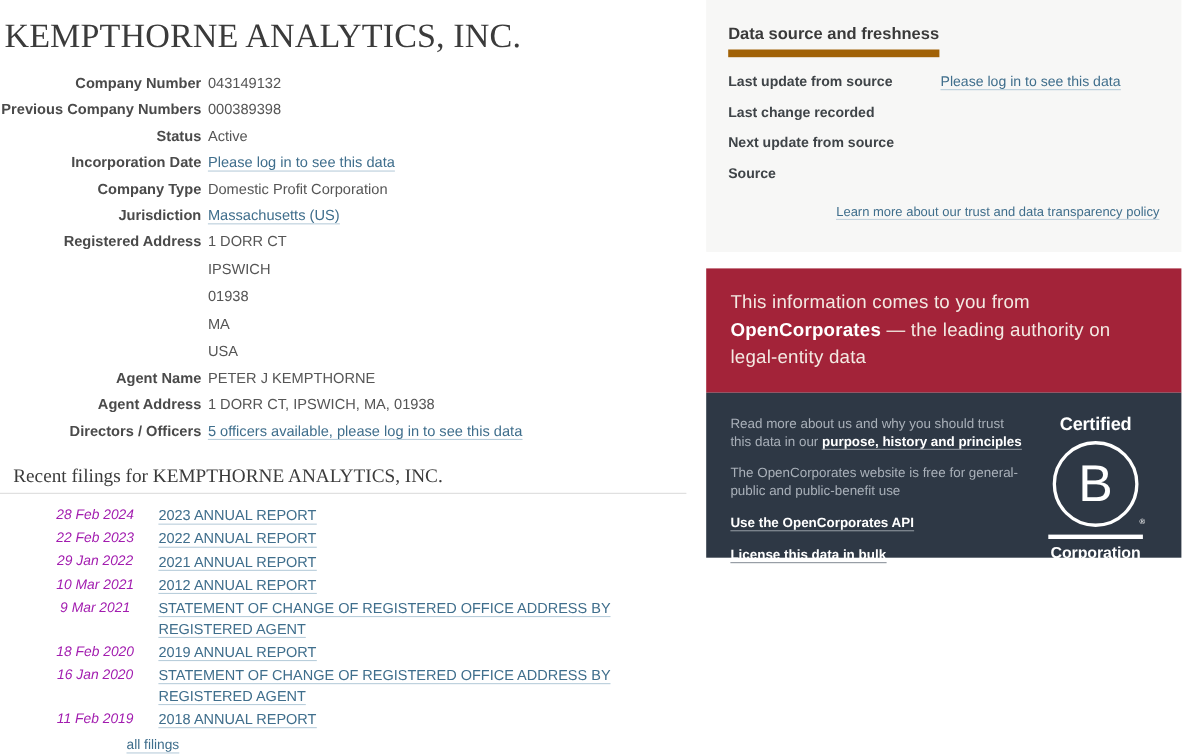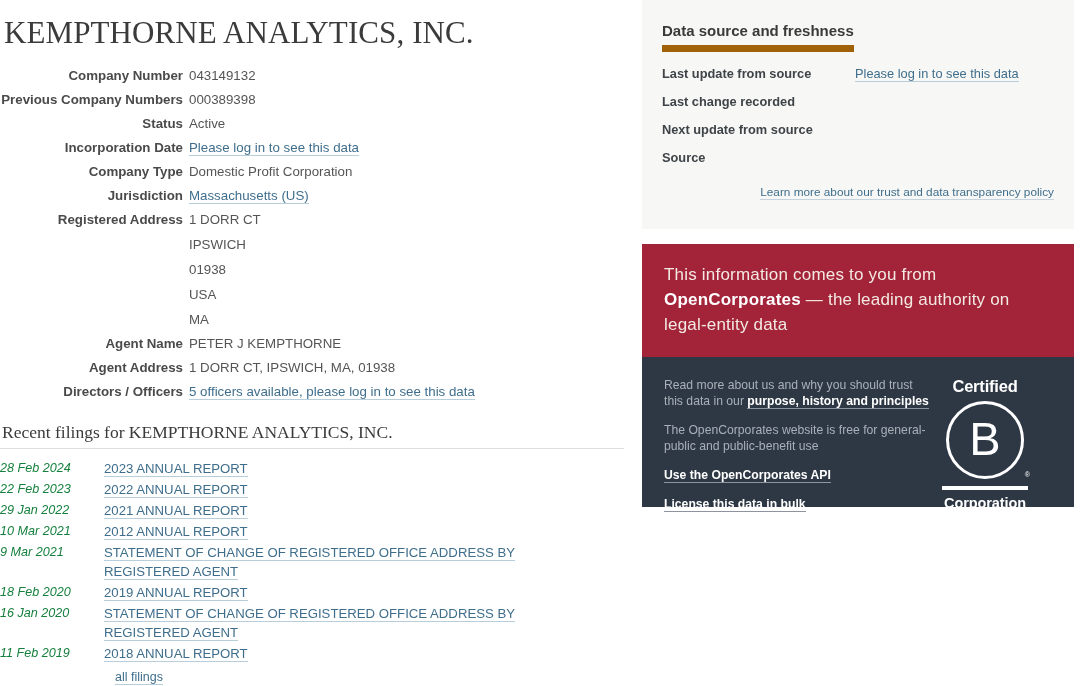--- a/index.html
+++ b/index.html
@@ -82,48 +82,49 @@
     cursor: pointer;
   }
 
   
   .filings-heading {
     font-family: "Liberation Serif", serif;
     font-size: 17.5px;
     font-weight: normal;
     color: #3b3b3b;
     margin: 0;
-    padding: 0 0 5px 2px;
+    padding: 0 0 5px 12px;
     border-bottom: 1px solid #dddddd;
   }
   .filings-heading-wrap {
     margin-top: 22px;
     width: 624px;
   }
 
   .filings-list {
     margin-top: 10px;
   }
   .filing-row {
     display: flex;
     align-items: flex-start;
     font-size: 13.2px;
     line-height: 19px;
     margin-bottom: 2px;
   }
   .filing-date {
     width: 104px;
     min-width: 104px;
-    text-align: left;
+    text-align: center;
     font-style: italic;
-    color: #15803d;
+    color: #a21caf;
     padding-right: 11px;
     box-sizing: border-box;
     font-size: 12.6px;
     line-height: 19px;
+    margin-left: 40px;
   }
   .filing-title {
     flex: 1;
     max-width: 500px;
   }
   .filing-title a.link {
     display: inline;
   }
 
   .all-filings {
@@ -199,20 +200,21 @@
     font-weight: bold;
   }
 
   
   .oc-dark {
     width: 432px;
     background: #2e3845;
     box-sizing: border-box;
     padding: 18px 22px 20px 22px;
     display: flex;
+    justify-content: space-between;
     height: 150px;
   }
   .oc-dark-left {
     width: 265px;
     padding-top: 2px;
   }
   .oc-dark p {
     margin: 0 0 13px 0;
     font-size: 12.2px;
     line-height: 16px;
@@ -316,22 +318,22 @@
         <div class="attr-row">
           <div class="attr-label">Jurisdiction</div>
           <div class="attr-value"><a class="link">Massachusetts (US)</a></div>
         </div>
         <div class="attr-row">
           <div class="attr-label">Registered Address</div>
           <div class="attr-value multiline">
             <div>1 DORR CT</div>
             <div>IPSWICH</div>
             <div>01938</div>
+            <div>MA</div>
             <div>USA</div>
-            <div>MA</div>
           </div>
         </div>
         <div class="attr-row">
           <div class="attr-label">Agent Name</div>
           <div class="attr-value">PETER J KEMPTHORNE</div>
         </div>
         <div class="attr-row">
           <div class="attr-label">Agent Address</div>
           <div class="attr-value">1 DORR CT, IPSWICH, MA, 01938</div>
         </div>

